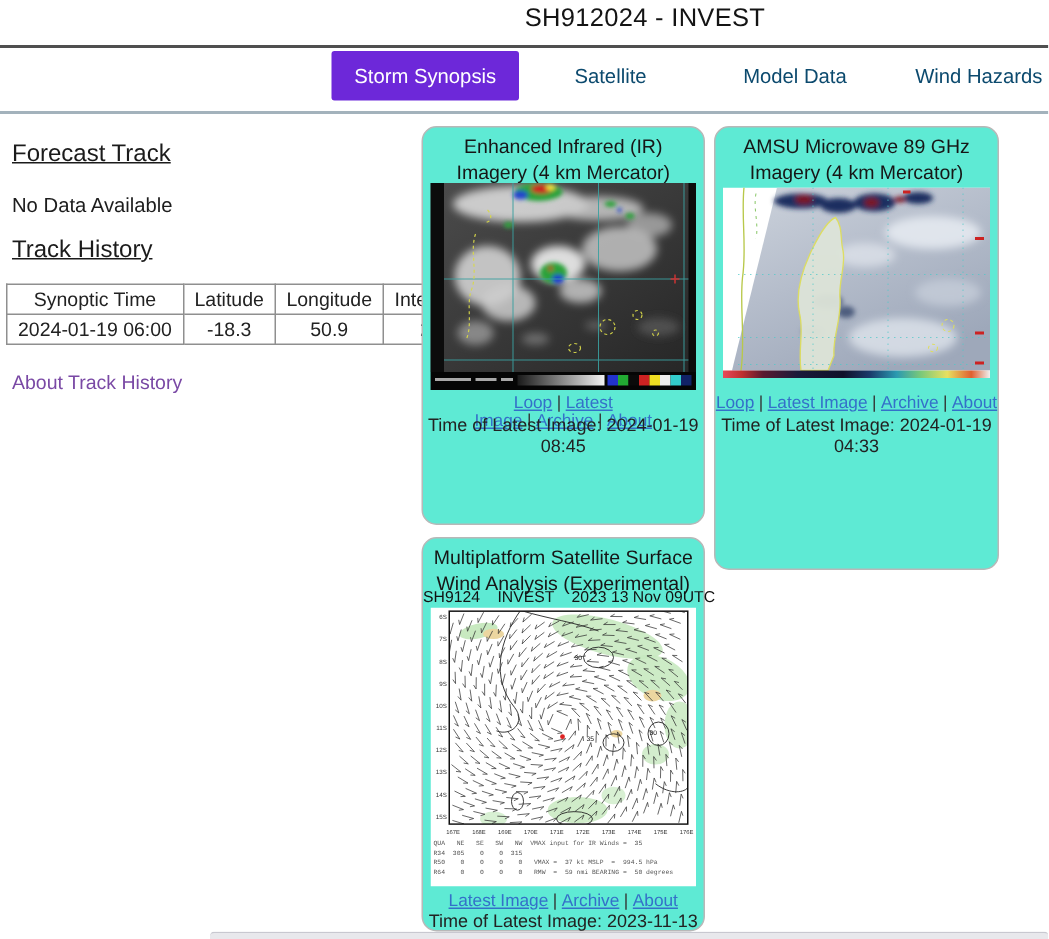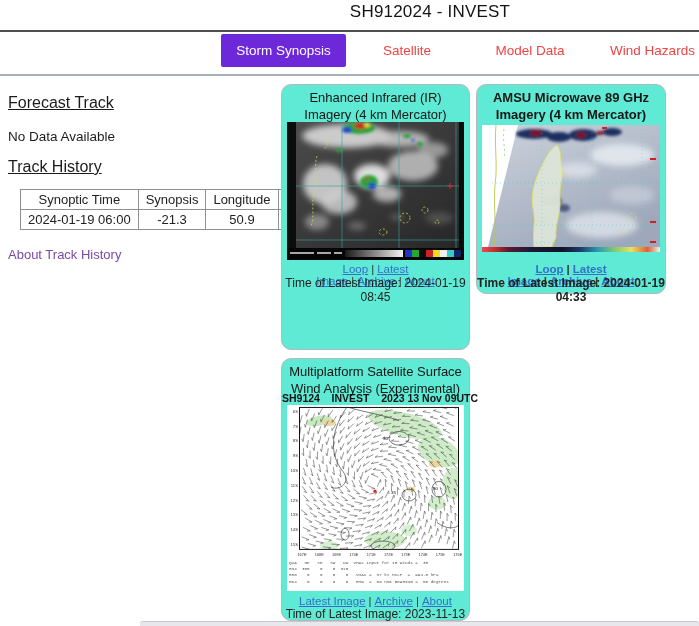--- a/index.html
+++ b/index.html
@@ -7,49 +7,49 @@
   .screen {
     position:relative; width:699px; height:626px; overflow:hidden;
     background:#fff; font-family:"Liberation Sans", sans-serif; color:#1d1d1d;
   }
   .abs { position:absolute; }
   .page-title { left:160px; top:2px; width:540px; text-align:center;
     font-size:17px; color:#141414; letter-spacing:.2px; }
   .rule1 { left:0; top:30px; width:699px; height:2px; background:#4f4f4f; }
   .rule2 { left:0; top:74px; width:699px; height:2px; background:#a3b2bc; }
   .tab { top:34px; height:33px; line-height:33px; text-align:center;
-    font-size:13.5px; color:#ef4444; cursor:pointer; }
+    font-size:13.5px; color:#0c4a6e; cursor:pointer; }
   .tab.active { background:#6d28d9; color:#fff; border-radius:2px; }
   .t-storm { left:221px; width:125px; }
   .t-sat   { left:366px; width:82px; }
   .t-model { left:484px; width:92px; }
   .t-wind  { left:606px; width:93px; }
 
   .h-underline { font-size:16px; color:#1b1b1b; text-decoration:underline; }
   .forecast-h { left:8px; top:94px; }
   .nodata { left:8px; top:129px; font-size:13.5px; }
   .history-h { left:8px; top:158px; }
-  .trk-table { left:20px; top:189px; border-collapse:collapse; font-size:13px; color:#222; }
+  .trk-table { left:4px; top:189px; border-collapse:collapse; font-size:13px; color:#222; }
   .trk-table th, .trk-table td { border:1px solid #8f8f8f; padding:2px 7px;
     text-align:center; font-weight:normal; white-space:nowrap; }
   .about-link { left:8px; top:247px; font-size:13px; color:#7a49a5;
     cursor:pointer; }
 
   .panel { background:#5eead4; border:1px solid #b8b8b8; border-radius:10px; }
   .p-ir   { left:281px; top:84px;  width:189px; height:266px; }
-  .p-amsu { left:476px; top:84px;  width:190px; height:210px;font-weight:bold; }
+  .p-amsu { left:476px; top:84px;  width:190px; height:296px; }
   .p-wind { left:281px; top:358px; width:189px; height:263px; }
   .panel-title { position:absolute; left:0; top:5px; width:100%; padding:0 4px;
     text-align:center; font-size:13px; line-height:1.3; color:#161616; }
   .sat-img { position:absolute; display:block; }
   .img-ir   { left:5px; top:37px; width:177px; height:138px; }
   .img-amsu { left:5px; top:40px; width:178px; height:127px; }
   .img-wind { left:5px; top:46px; width:177px; height:186px; }
   .plot-header { position:absolute; left:0; top:33px; width:100%; text-align:center;
-    font-size:10.5px; font-weight:bold; color:#111; white-space:pre; }
+    font-size:10.5px; font-weight:normal; color:#111; white-space:pre; }
   .links-row { position:absolute; left:0; width:100%; text-align:center;
     font-size:11.5px; }
   .lr-top { top:178px; }
   .lr-wind { top:236px; }
   .links-row a { color:#3470c9; text-decoration:underline; cursor:pointer; }
   .sep { color:#333; margin:0 3px; }
   .time-row { position:absolute; left:0; width:100%; text-align:center;
     font-size:12px; color:#222; }
   .tr-top { top:191px; }
   .tr-wind { top:248px; }
@@ -74,29 +74,29 @@
   <div class="abs rule2"></div>
 
   <div class="abs h-underline forecast-h">Forecast Track</div>
   <div class="abs nodata">No Data Available</div>
   <div class="abs h-underline history-h">Track History</div>
 
   <table class="abs trk-table">
     <thead>
       <tr>
         <th>Synoptic Time</th>
-        <th>Synopsis</th>
+        <th>Latitude</th>
         <th>Longitude</th>
         <th>Intensity</th>
       </tr>
     </thead>
     <tbody>
       <tr>
         <td>2024-01-19 06:00</td>
-        <td>-21.3</td>
+        <td>-18.3</td>
         <td>50.9</td>
         <td>20</td>
       </tr>
     </tbody>
   </table>
 
   <a class="abs about-link">About Track History</a>
 
   <div class="abs panel p-ir">
     <div class="panel-title">Enhanced Infrared (IR) Imagery (4 km Mercator)</div>

